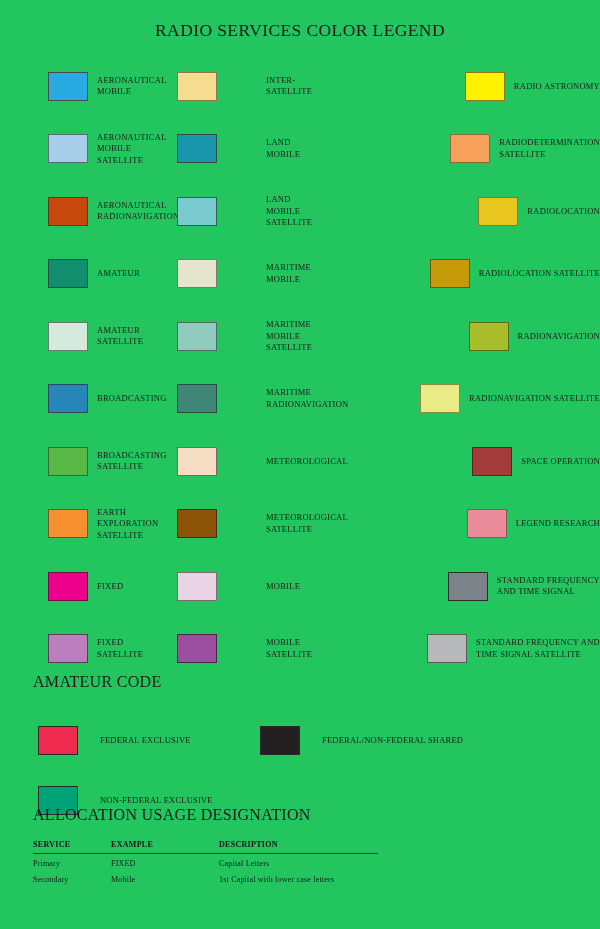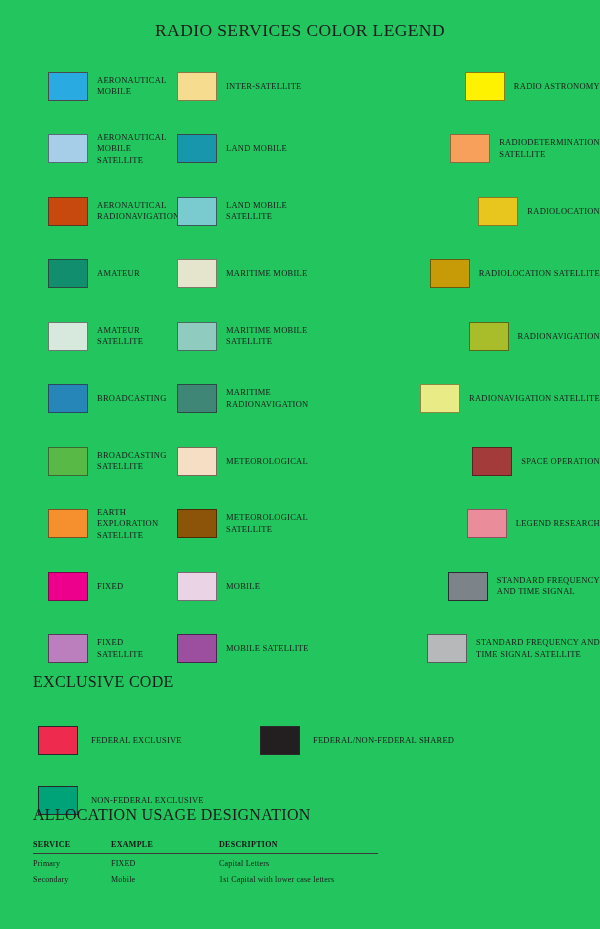--- a/index.html
+++ b/index.html
@@ -46,21 +46,21 @@
     display: flex;
     height: 62.5px;
     width: 600px;
   }
   .legend-cell {
     display: flex;
     align-items: center;
     box-sizing: border-box;
   }
   .legend-cell.c1 { width: 167px; padding-left: 48px; }
-  .legend-cell.c2 { width: 155px; padding-left: 10px; }
+  .legend-cell.c2 { width: 155px; padding-left: 10px; gap: 40px; }
   .legend-cell.c3 { width: 278px; padding-left: 5px; justify-content: flex-end; }
 
   .swatch {
     width: 40px;
     height: 29px;
     border: 1.6px solid #5a5a55;
     box-sizing: border-box;
     flex: none;
   }
   .legend-label {
@@ -107,21 +107,21 @@
   .activity-swatch {
     width: 40px;
     height: 29px;
     border: 1.6px solid #2a2a2a;
     box-sizing: border-box;
     flex: none;
   }
   .activity-label {
     font-size: 8.5px;
     letter-spacing: 0.2px;
-    margin-left: 13px;
+    margin-left: 22px;
     color: #1b1b1b;
     font-family: "Liberation Serif", "DejaVu Serif", serif;
   }
 
   
   .alloc-table {
     position: absolute;
     top: 838px;
     left: 33px;
     width: 345px;
@@ -303,21 +303,21 @@
           <div class="legend-label">MOBILE SATELLITE</div>
         </div>
         <div class="legend-cell c3">
           <div class="swatch" style="background: rgb(182, 184, 186); border-color: rgb(90, 92, 94);"></div>
           <div class="legend-label">STANDARD FREQUENCY AND
 TIME SIGNAL SATELLITE</div>
         </div>
       </div>
     </div>
 
-  <div class="section-title" id="activity-title">EXCLUSIVE CODE</div>
+  <div class="section-title" id="activity-title">AMATEUR CODE</div>
 
   <div class="activity-grid">
       <div class="activity-row">
         <div class="activity-cell a1">
           <div class="activity-swatch" style="background: rgb(238, 42, 78);"></div>
           <div class="activity-label">FEDERAL EXCLUSIVE</div>
         </div>
         <div class="activity-cell a2">
           <div class="activity-swatch" style="background: rgb(35, 31, 32);"></div>
           <div class="activity-label">FEDERAL/NON-FEDERAL SHARED</div>

